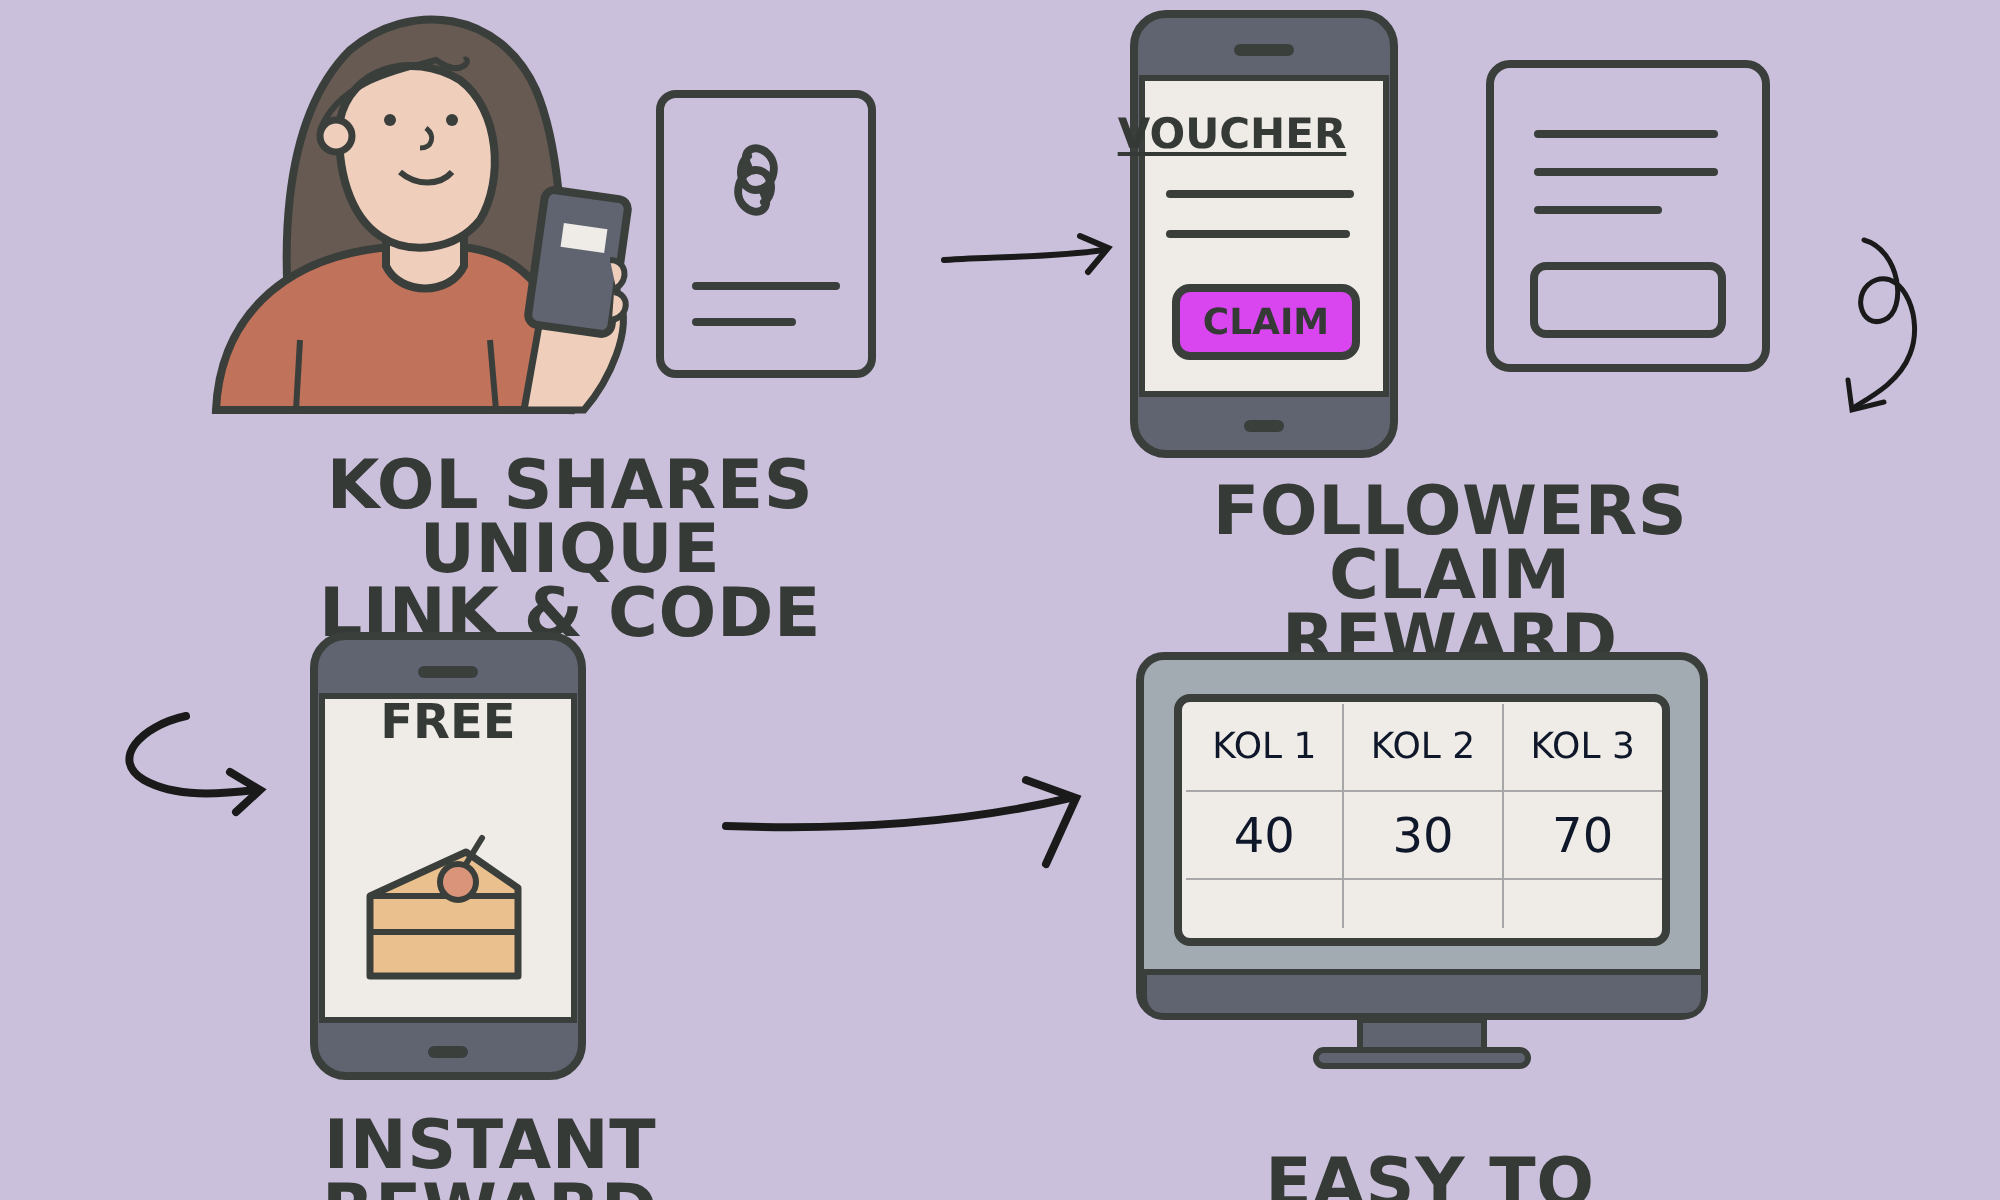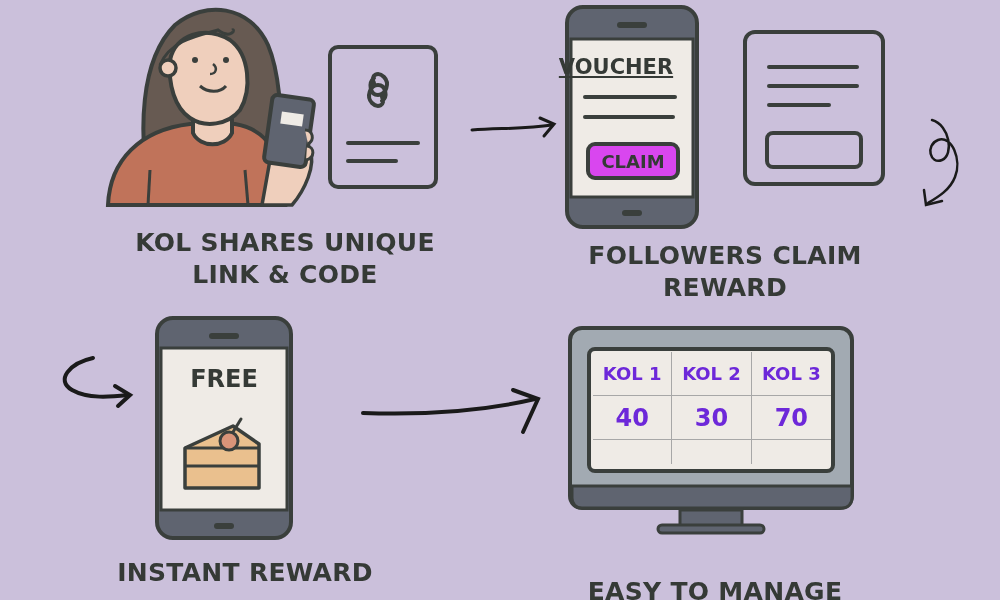--- a/index.html
+++ b/index.html
@@ -4,39 +4,39 @@
 <style>
   html, body { margin:0; padding:0; }
   body {
     width:1000px; height:600px; overflow:hidden; position:relative;
     background:#cbc0db;
     font-family:"DejaVu Sans", sans-serif;
     color:#333833;
   }
   .caption {
     position:absolute; font-weight:bold; text-align:center;
-    font-size:25px; line-height:32px; color:#353a36; letter-spacing:0.3px;
+    font-size:34px; line-height:32px; color:#353a36; letter-spacing:0.3px;
   }
   svg { position:absolute; overflow:visible; }
   .phone-text {
     position:absolute; font-weight:bold; text-align:center; color:#353a36;
   }
   .claim-btn {
     position:absolute; background:#d946ef; border:4px solid #3a3f3c; border-radius:9px;
     font-weight:bold; font-size:18px; text-align:center; color:#353a36;
     box-sizing:border-box; display:flex; align-items:center; justify-content:center;
   }
   .table-grid {
     position:absolute; display:grid; grid-template-columns:1fr 1fr 1fr;
     grid-template-rows:44px 44px 1fr;
   }
   .cell {
     border-right:1px solid #a7a7a7; border-bottom:1px solid #a7a7a7;
     display:flex; align-items:center; justify-content:center;
-    font-weight:bold; color:#6d28d9;
+    font-weight:normal; color:#0f172a;
   }
   .cell.h { font-size:18px; }
   .cell.v { font-size:24px; }
   .cell:nth-child(3n) { border-right:none; }
 </style>
 </head>
 <body>
 
 <svg width="1000" height="600" style="left:0;top:0;">
 
@@ -126,21 +126,21 @@
   <rect x="6" y="32" width="126" height="162" fill="#efebe6" stroke="#3a3f3c" stroke-width="3"></rect>
   <rect x="54" y="17" width="30" height="6" rx="3" fill="#3a3f3c"></rect>
   <rect x="59" y="207" width="20" height="6" rx="3" fill="#3a3f3c"></rect>
 
   <path d="M30 132 L78 110 L104 128 L104 172 L30 172 Z" fill="#eac08e" stroke="#3a3f3c" stroke-width="3.5" stroke-linejoin="round"></path>
   <line x1="30" y1="132" x2="104" y2="132" stroke="#3a3f3c" stroke-width="3"></line>
   <line x1="30" y1="150" x2="104" y2="150" stroke="#3a3f3c" stroke-width="3"></line>
   <circle cx="74" cy="127" r="9" fill="#d99479" stroke="#3a3f3c" stroke-width="3" transform="translate(0,-2)"></circle>
   <line x1="78" y1="116" x2="86" y2="103" stroke="#3a3f3c" stroke-width="3" stroke-linecap="round"></line>
 </svg>
-<div class="phone-text" style="left:163px;top:364px;width:122px;font-size:24px;line-height:30px;">
+<div class="phone-text" style="left:163px;top:346px;width:122px;font-size:24px;line-height:30px;">
   <div>FREE</div>
 </div>
 
 <div class="caption" style="left:110px;top:557px;width:270px;">INSTANT REWARD</div>
 
 <svg width="190" height="60" style="left:360px;top:385px;">
   <path d="M3 28 C60 30 120 27 175 14" fill="none" stroke="#1a1a1a" stroke-width="4" stroke-linecap="round"></path>
   <path d="M153 5 L178 14 L163 47" fill="none" stroke="#1a1a1a" stroke-width="4" stroke-linecap="round"></path>
 </svg>
 

